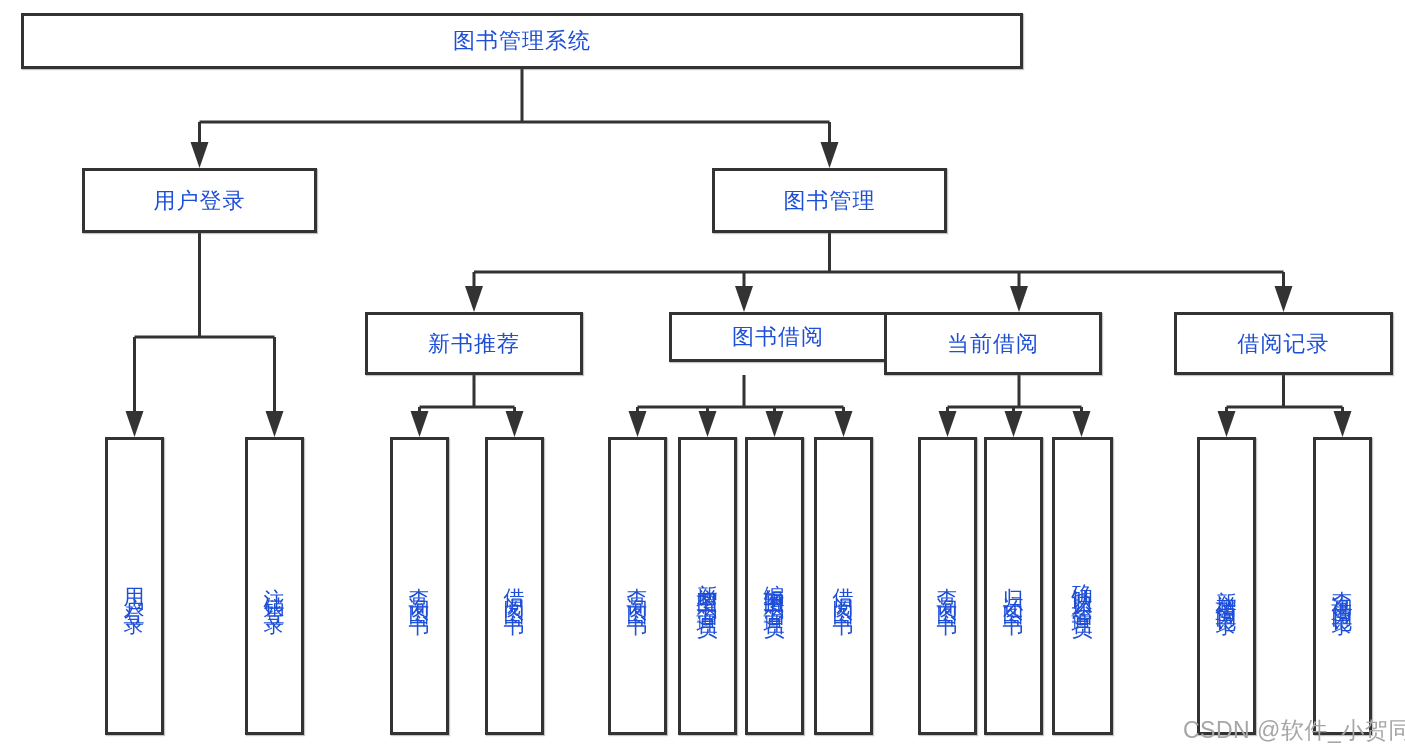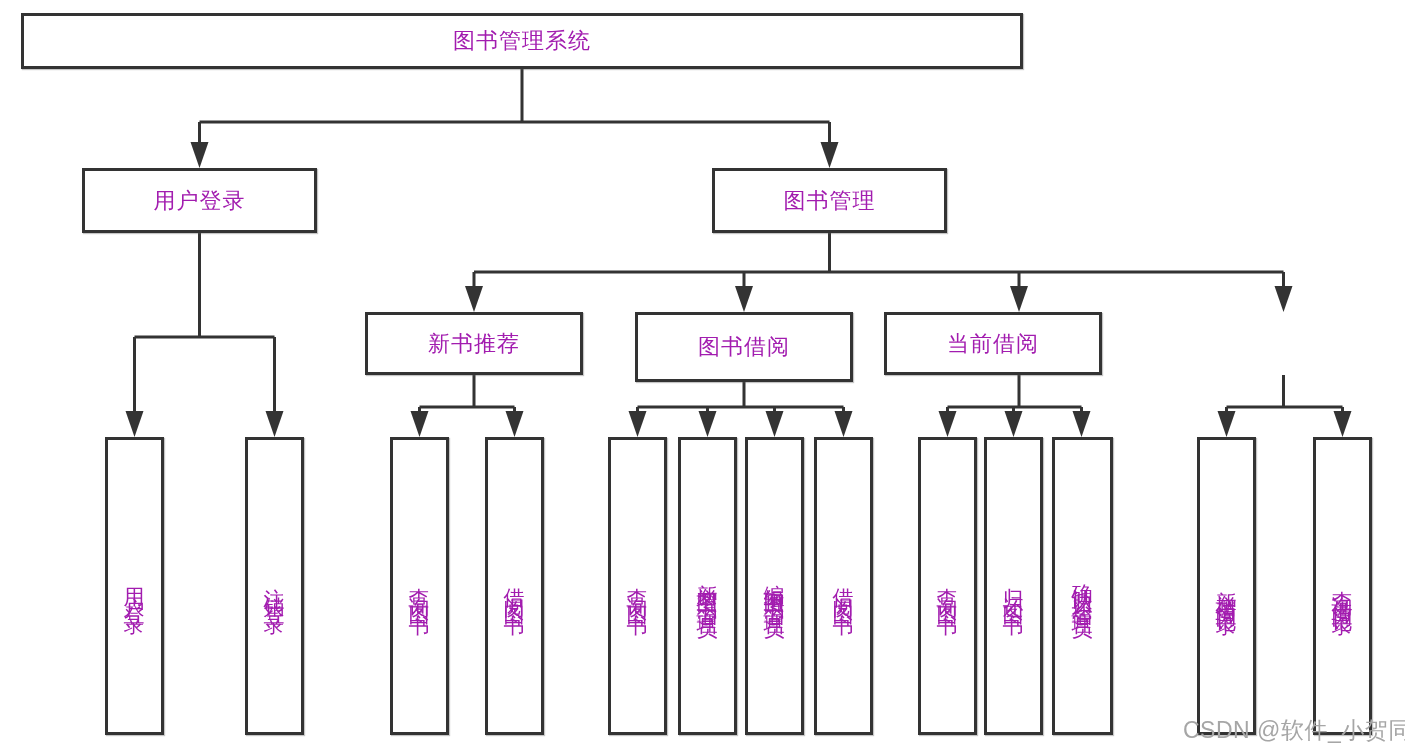--- a/index.html
+++ b/index.html
@@ -14,21 +14,21 @@
   #wires {
     position: absolute;
     left: 0; top: 0;
     width: 1405px; height: 747px;
   }
   .node {
     position: absolute;
     box-sizing: border-box;
     border: 3px solid #333333;
     background: #ffffff;
-    color: #a21caf;
+    color: #1d4ed8;
     display: flex;
     align-items: center;
     justify-content: center;
     text-align: center;
     box-shadow: 1px 1px 1px rgba(90,90,90,0.35);
   }
   .node.h {
     font-size: 22px;
     letter-spacing: 1px;
   }
@@ -100,22 +100,23 @@
       <polygon points="1333.5,411 1351.5,411 1342.5,437"></polygon>
     </g>
   </svg>
 
   <div class="node h" style="left:21px; top:13px; width:1002px; height:56px">图书管理系统</div>
 
   <div class="node h" style="left:82px; top:168px; width:235px; height:65px">用户登录</div>
   <div class="node h" style="left:365px; top:312px; width:218px; height:63px">新书推荐</div>
 
   <div class="node h" style="left:712px; top:168px; width:235px; height:65px">图书管理</div>
-  <div class="node h" style="left:635px; top:312px; width:218px; height:70px">图书借阅</div>
+  <div class="node h" style="left:669px; top:312px; width:218px; height:50px">图书借阅</div>
   <div class="node h" style="left:884px; top:312px; width:218px; height:63px">当前借阅</div>
+  <div class="node h" style="left:1174px; top:312px; width:219px; height:63px">借阅记录</div>
 
   <div class="node v" style="left:105px; top:437px; width:59px; height:298px">用户登录</div>
   <div class="node v" style="left:245px; top:437px; width:59px; height:298px">注销登录</div>
 
   <div class="node v" style="left:390px; top:437px; width:59px; height:298px">查询图书</div>
   <div class="node v" style="left:485px; top:437px; width:59px; height:298px">借阅图书</div>
 
   <div class="node v" style="left:608px; top:437px; width:59px; height:298px">查询图书</div>
   <div class="node v tight" style="left:678px; top:437px; width:59px; height:298px">新增图书（管理员）</div>
   <div class="node v tight" style="left:745px; top:437px; width:59px; height:298px">编辑图书（管理员）</div>

